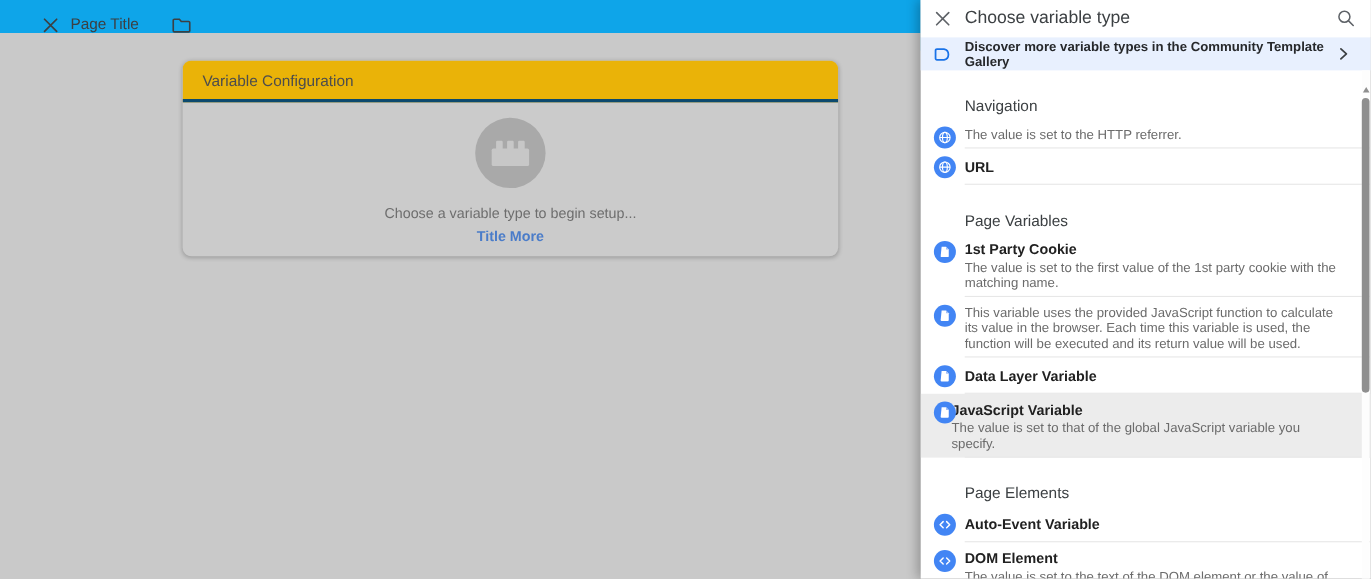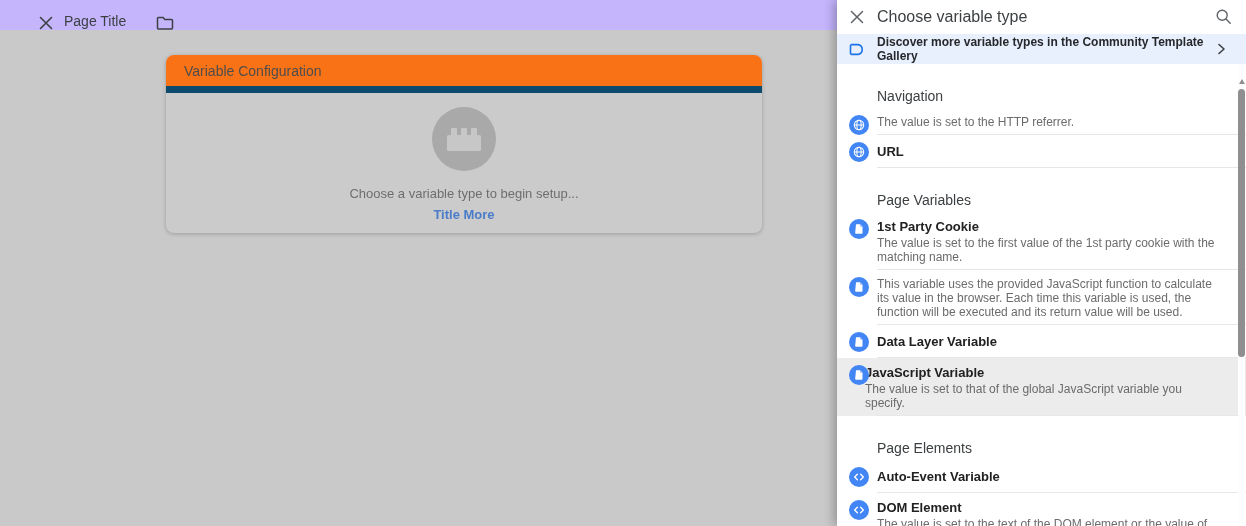--- a/index.html
+++ b/index.html
@@ -1,30 +1,30 @@
 <!DOCTYPE html>
 <html style="--accent: #4285f4; --banner-bg: #e8f0fe; --selected-bg: #ececec;"><head>
 <meta charset="utf-8">
 <style>
   * { margin:0; padding:0; box-sizing:border-box; }
   html,body { width:1246px; height:526px; overflow:hidden; font-family:"Liberation Sans", sans-serif; background:#c9c9c9; }
 
   
   .workspace { position:absolute; left:0; top:0; width:837px; height:526px; }
-  .topbar { position:absolute; left:0; top:0; width:100%; height:46px; background:#c4b5fd;
+  .topbar { position:absolute; left:0; top:0; width:100%; height:46px; background:#0ea5e9;
             display:flex; align-items:center;text-align:right; }
   .topbar-close { margin-left:38px; width:16px; height:16px; display:flex; align-items:center; justify-content:center; cursor:pointer; }
   .topbar-title { margin-left:10px; font-size:14px; color:#3c4043; padding:0 18px 3px 0; border-bottom:1px solid #ababab; line-height:17px; }
   .topbar-folder { margin-left:12px; width:18px; height:16px; display:flex; align-items:center; justify-content:center; cursor:pointer; }
 
   .content { position:absolute; left:0; top:30px; width:100%; height:496px; background:#c9c9c9; }
 
   .config-card { position:absolute; left:166px; top:25px; width:596px; height:178px;
                  background:#cbcbcb; border-radius:8px; box-shadow:0 1px 4px rgba(0,0,0,0.22); overflow:hidden; }
-  .config-card-header { height:38px; background:#f97316; border-bottom:7px solid #0c4a6e;
+  .config-card-header { height:38px; background:#eab308; border-bottom:3px solid #0c4a6e;
                         display:flex; align-items:center; padding-left:18px; }
   .config-card-title { font-size:14px; color:#4d4d4d; }
   .config-card-body { height:139px; display:flex; flex-direction:column; align-items:center; padding-top:14px; }
   .brick-circle { width:64px; height:64px; border-radius:50%; background:#a9a9a9;
                   display:flex; align-items:center; justify-content:center; }
   .placeholder-text { margin-top:15px; font-size:13px; color:#6e6e6e; }
   .learn-more { margin-top:6px; font-size:13px; font-weight:bold; color:#4a7cc9; cursor:pointer; }
 
   
   .panel { position:absolute; left:837px; top:0; width:409px; height:526px; background:#ffffff;

